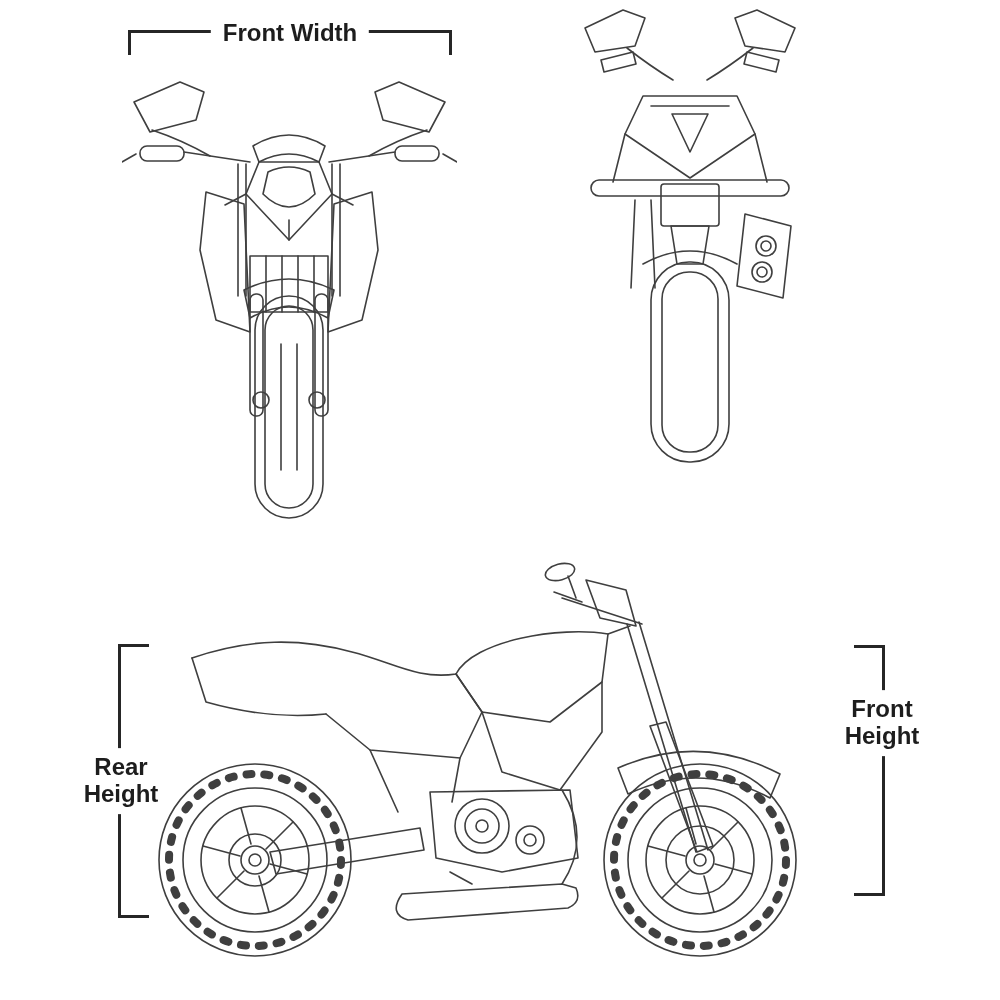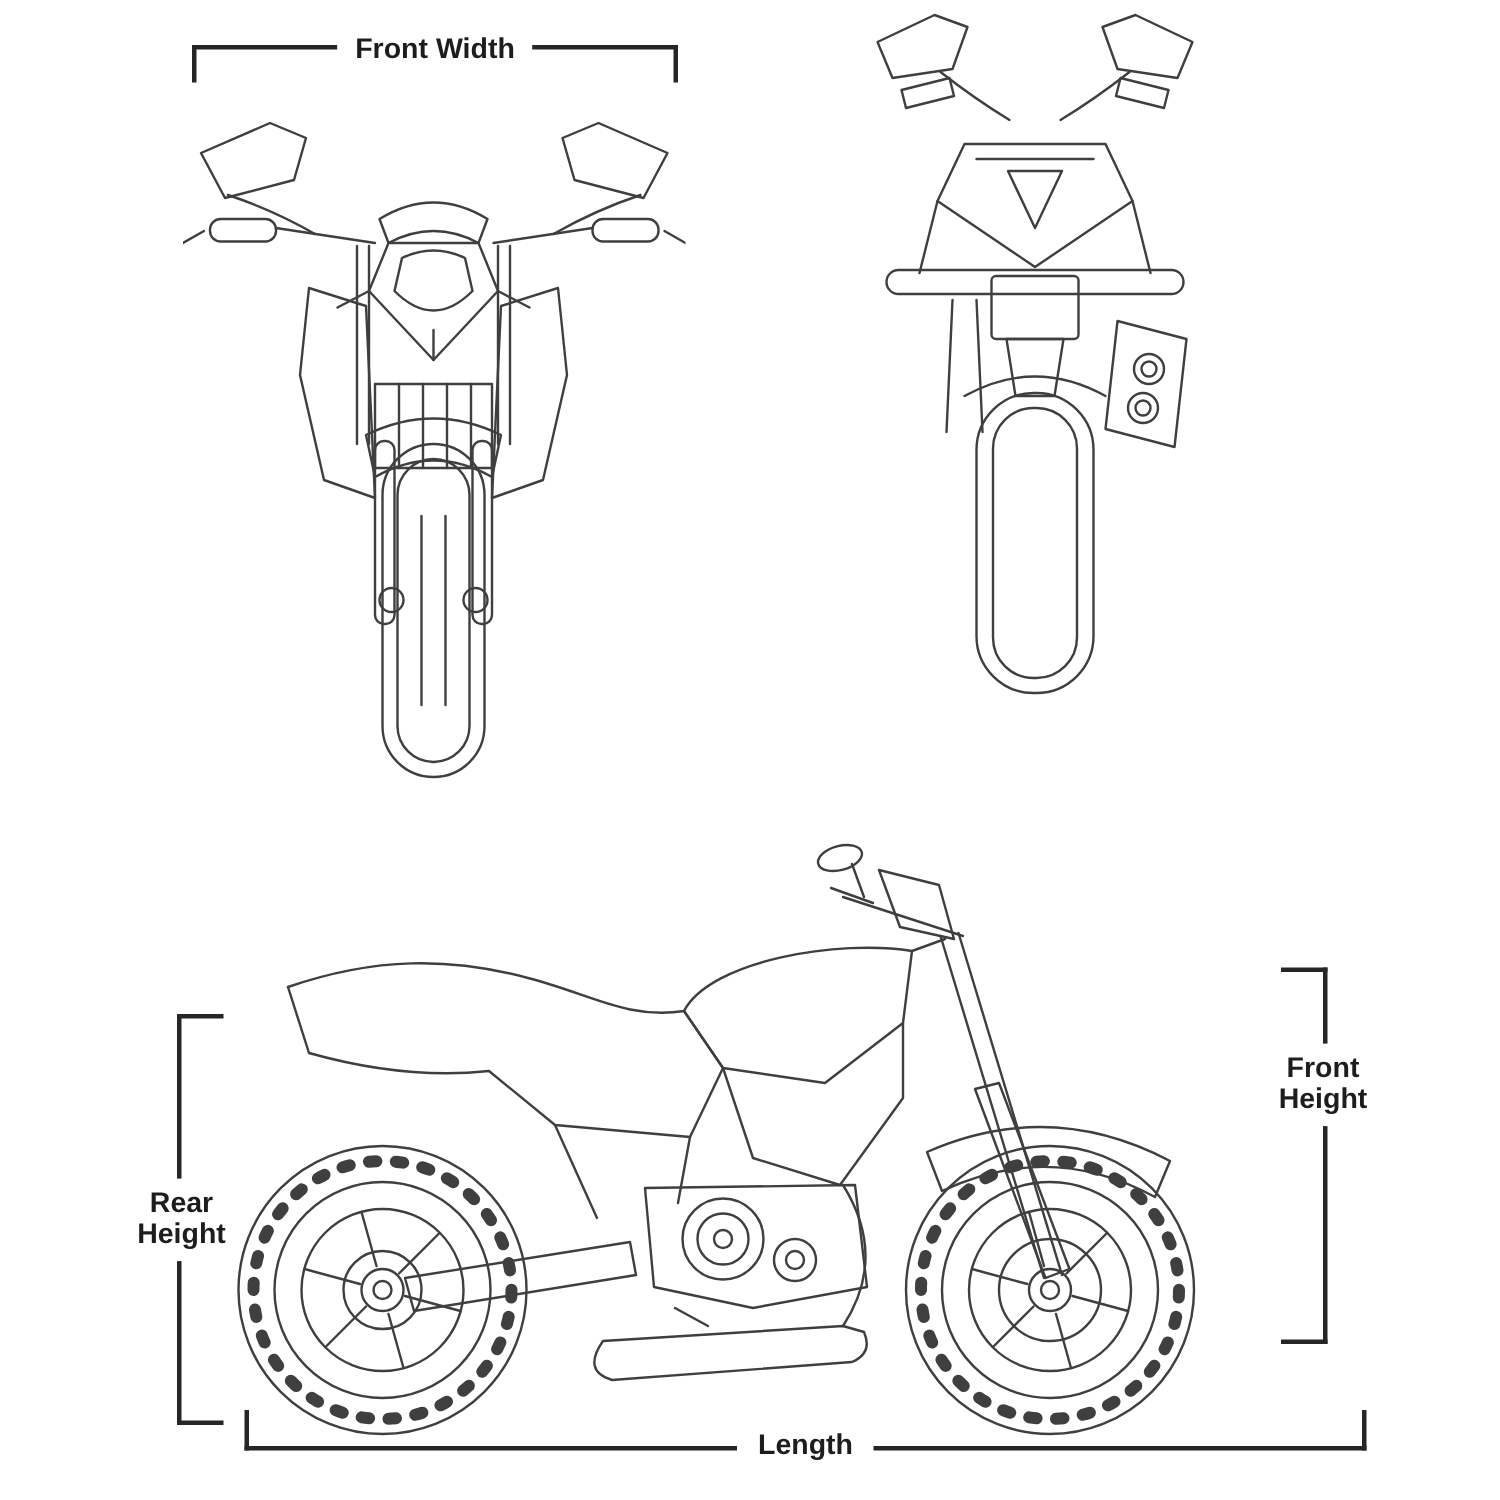--- a/index.html
+++ b/index.html
@@ -18,39 +18,39 @@
   .view svg { display: block; color: var(--line, #3f3f3f); }
   .view svg * { vector-effect: non-scaling-stroke; }
 
   
   .dim { position: absolute; border: 0 solid var(--bracket, #2b2b2b); }
   .dim-label {
     position: absolute;
     background: var(--background, #ffffff);
     color: var(--label-text, #1d1d1d);
     font-weight: 700;
-    font-size: 19px;
+    font-size: 24px;
     line-height: 1.12;
     white-space: nowrap;
     text-align: center;
   }
   .dim-label.wrap { white-space: normal; }
 
   
   .dim-front-width { left: 128px; top: 30px; width: 318px; height: 22px;
     border-top-width: 3px; border-left-width: 3px; border-right-width: 3px; }
   .dim-front-width .dim-label { left: 50%; top: 0; transform: translate(-50%,-50%); padding: 0 12px; }
 
   
   .dim-rear-width { left: 596px; top: 445px; width: 200px; height: 24px;
     border-bottom-width: 3px; border-left-width: 3px; border-right-width: 3px; }
   .dim-rear-width .dim-label { left: 50%; bottom: 0; transform: translate(-50%,50%); padding: 0 12px; }
 
   
-  .dim-rear-height { left: 118px; top: 676px; width: 28px; height: 268px;
+  .dim-rear-height { left: 118px; top: 644px; width: 28px; height: 268px;
     border-left-width: 3px; border-top-width: 3px; border-bottom-width: 3px; }
   .dim-rear-height .dim-label { left: 0; top: 50%; transform: translate(-50%,-50%);
     width: 76px; padding: 6px 0; }
 
   
   .dim-front-height { left: 854px; top: 645px; width: 28px; height: 245px;
     border-right-width: 3px; border-top-width: 3px; border-bottom-width: 3px; }
   .dim-front-height .dim-label { left: 28px; top: 75px; transform: translate(-50%,-50%);
     width: 80px; padding: 6px 0; }
 
@@ -245,17 +245,14 @@
 
 
   <div class="dim dim-rear-height">
     <span class="dim-label wrap">Rear Height</span>
   </div>
 
   <div class="dim dim-front-height">
     <span class="dim-label wrap">Front Height</span>
   </div>
 
-  <div class="dim dim-length">
-    <span class="dim-label">Length</span>
-  </div>
 
 </div>
 
 </body></html>

